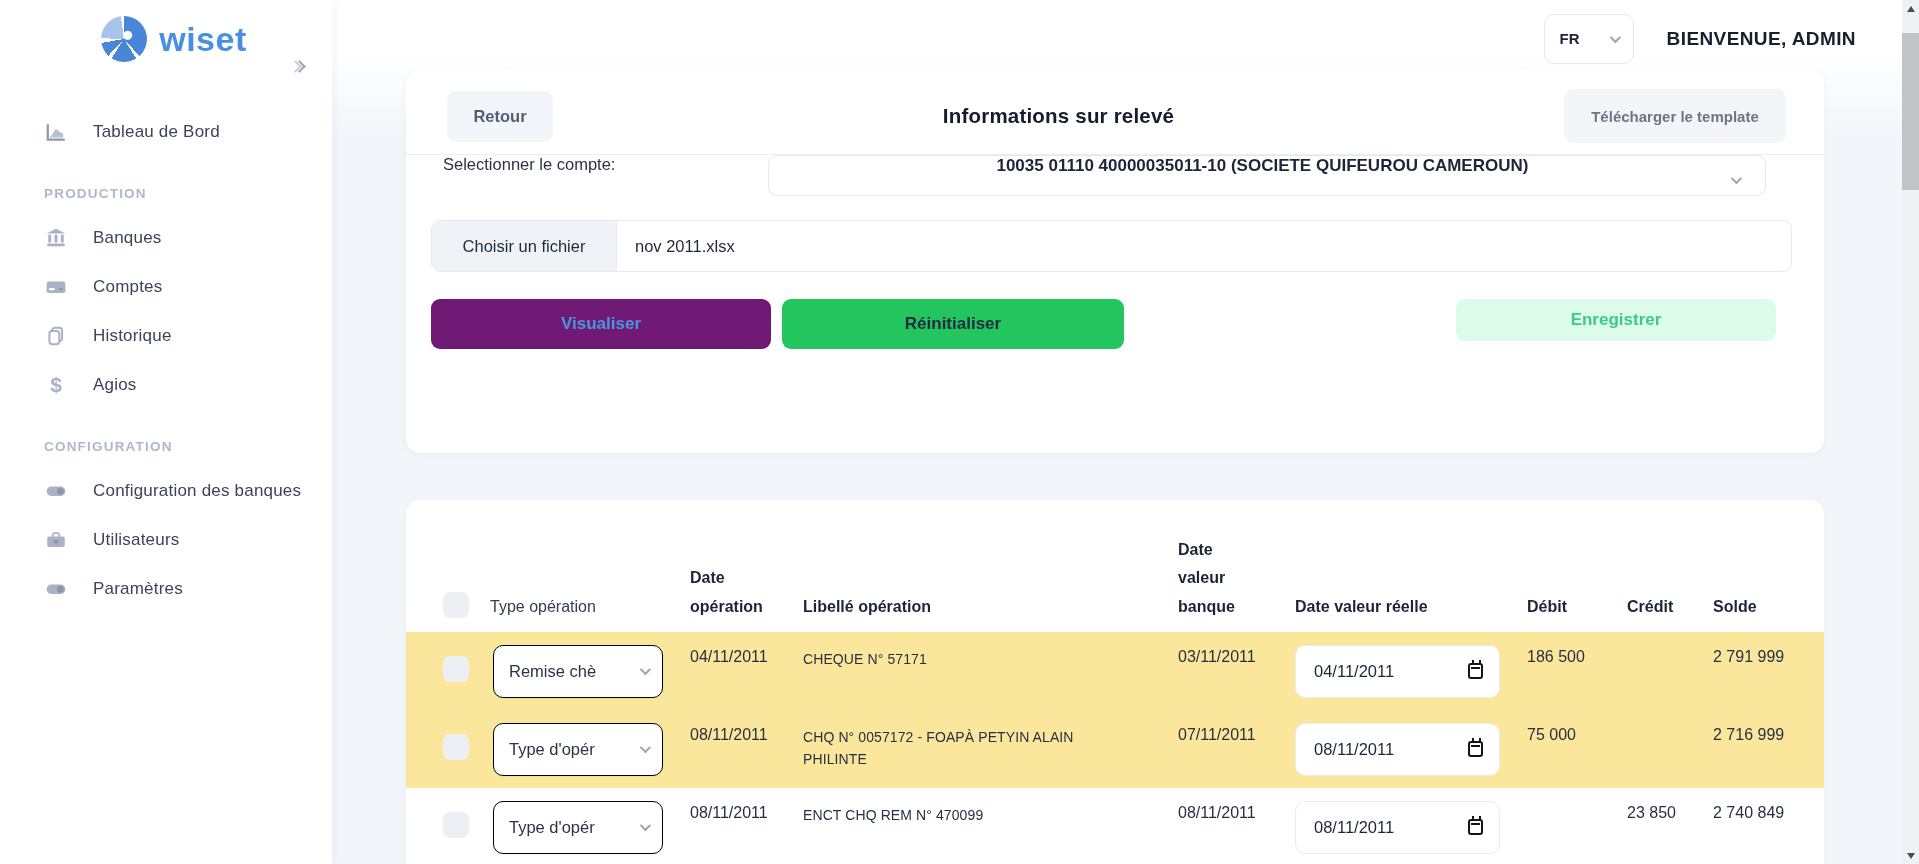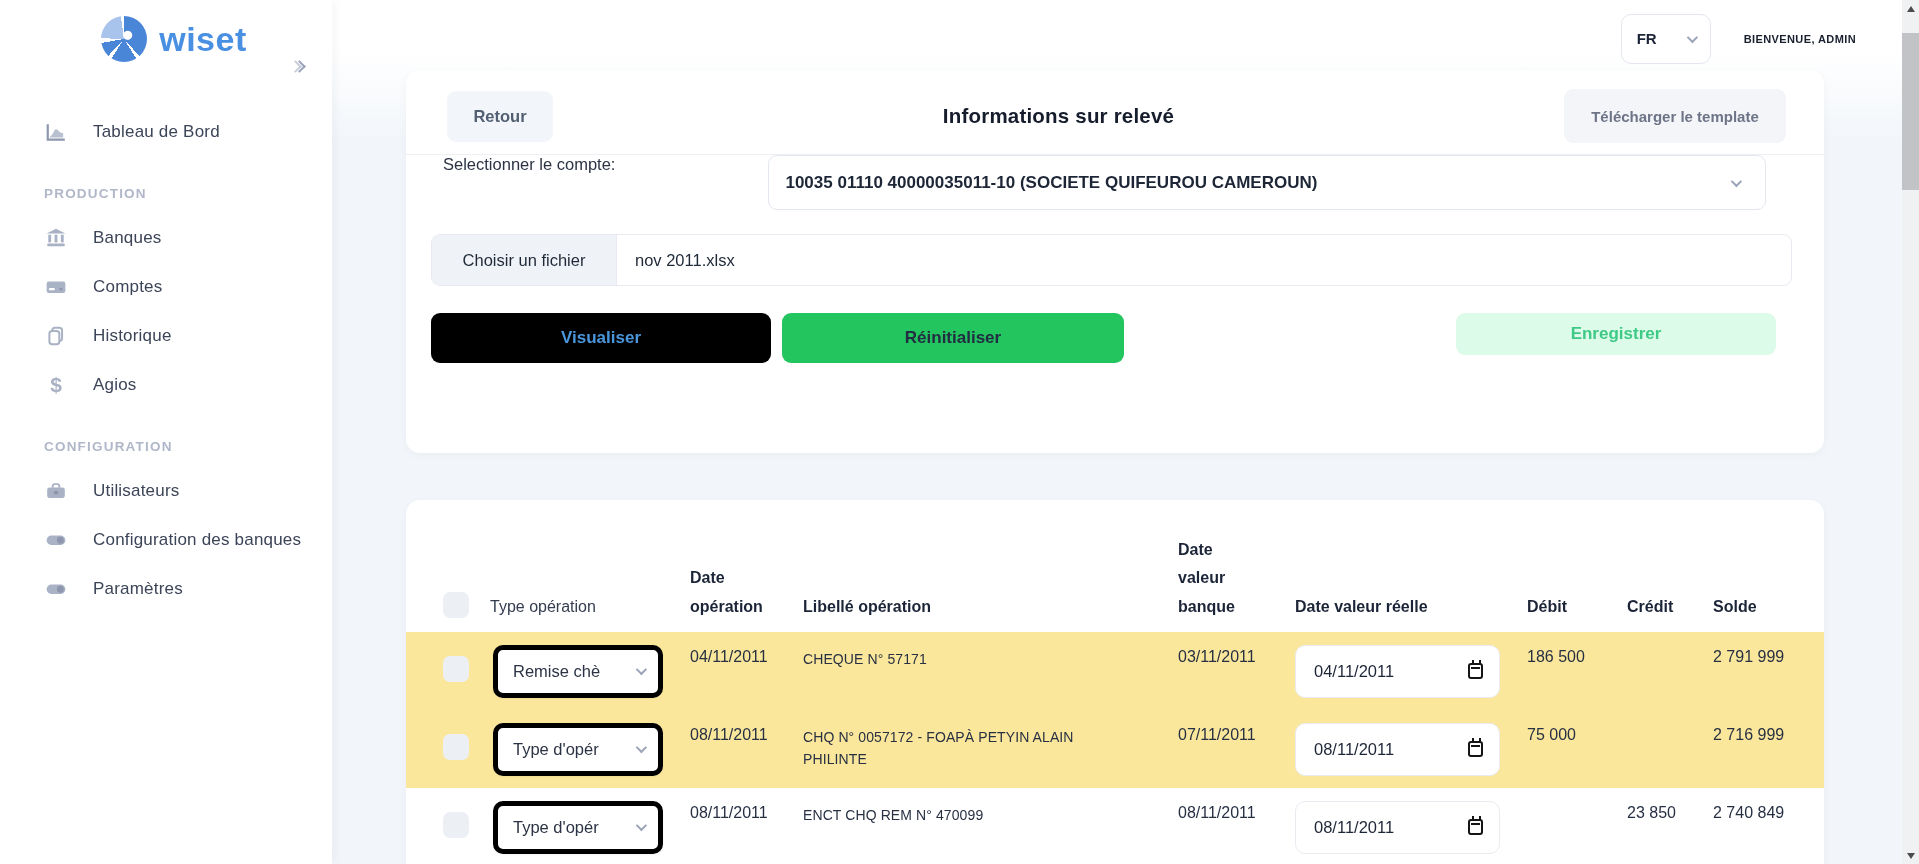--- a/index.html
+++ b/index.html
@@ -36,21 +36,21 @@
 
   
   .main { flex:1; height:100%; overflow:hidden;
     background:linear-gradient(180deg,#ffffff 0px,#ffffff 52px,#f2f6fa 140px); }
   .topbar { height:64px; display:flex; align-items:center; justify-content:flex-end;
     padding:13px 63px 0 0; }
   .lang-btn { display:flex; align-items:center; gap:30px; height:50px; width:90px;
     justify-content:center; background:#fff; border:1px solid #e4e7ee; border-radius:10px;
     font-size:15px; font-weight:700; color:#1b2336; cursor:pointer;
     font-family:"Liberation Sans",sans-serif; }
-  .welcome { margin-left:33px; font-size:11px; font-weight:700; color:#18202f;
+  .welcome { margin-left:33px; font-size:19px; font-weight:700; color:#18202f;
     letter-spacing:.4px; }
 
   .card { width:1418px; margin-left:74px; background:#fff; border-radius:14px;
     box-shadow:0 2px 8px rgba(20,30,60,.04); }
   .card1 { margin-top:6px; height:383px; }
   .card2 { margin-top:47px; height:500px; overflow:hidden; }
 
   .card-head { height:85px; display:flex; align-items:center;
     padding:8px 38px 0 41px; border-bottom:1px solid #edeff4; }
   button { font-family:"Liberation Sans",sans-serif; border:none; cursor:pointer; }
@@ -58,56 +58,56 @@
   .btn.back { width:106px; height:51px; background:#f2f6fa; color:#525e72;
     font-size:16.5px; font-weight:600; }
   .page-title { flex:1; text-align:center; font-size:20.5px; font-weight:600;
     color:#151c2c; letter-spacing:.2px; }
   .btn.dl { width:222px; height:54px; background:#f3f5f9; color:#6e7487;
     font-size:15px; font-weight:600; }
 
   .acct-row { display:flex; padding-left:37px; }
   .acct-row label { font-size:16.5px; color:#2b3344; }
   .select { display:flex; align-items:center; background:#fff; cursor:pointer; }
-  .select.acct { margin-left:153px; width:998px; height:55px; border:1px solid #e3e7ee;
+  .select.acct { margin-left:153px; width:998px; height:41px; border:1px solid #e3e7ee;
     border-radius:9px; padding:0 26px 0 16px; font-size:17px; font-weight:600;
-    color:#1d2637; }
+    color:#1d2637;flex-direction:column; }
   .select .chev { margin-left:auto; }
 
   .file-row { margin-top:24px; margin-left:25px; width:1361px; height:52px;
     border:1px solid #e7eaf0; border-radius:9px; display:flex; align-items:center;
     overflow:hidden; cursor:pointer; background:#fff; }
   .file-btn { width:185px; height:100%; background:#eff3f8; border-right:1px solid #e7eaf0;
     display:flex; align-items:center; justify-content:center; font-size:16.5px;
     color:#1f2937; }
   .file-name { margin-left:18px; font-size:16.5px; color:#1f2937; }
 
   .actions { margin-top:27px; display:flex; padding:0 48px 0 25px; }
-  .btn.visualize { width:340px; height:50px; background:#000000; color:#4a96dc;
+  .btn.visualize { width:340px; height:50px; background:#701a75; color:#4a96dc;
     font-size:17px; font-weight:600; }
   .btn.reset { margin-left:11px; width:342px; height:50px; background:#22c55e;
     color:#222c42; font-size:17px; font-weight:600; }
   .btn.save { margin-left:auto; width:320px; height:42px; background:#dcfbe8;
     color:#3ec986; font-size:17px; font-weight:600; }
 
   
   .tgrid { display:grid; padding:0 34px 0 37px;
     grid-template-columns:47px 200px 113px 375px 117px 232px 100px 86px 77px; }
   .thead { height:132px; align-items:end; padding-bottom:10px; }
   .th { font-size:16px; font-weight:700; color:#1c2538; line-height:1.8; }
   .th.light { font-weight:400; color:#333c50; }
   .th.narrow { max-width:80px; }
   .checkbox { width:26px; height:26px; border-radius:7px; background:#ecf0f5;
     display:inline-block; cursor:pointer; }
   .trow { align-items:center; min-height:78px; }
   .trow.hl { background:#fbe79b; }
   .trow .cell { align-self:start; padding-top:16px; font-size:16px; color:#273043; }
   .trow .cell.libelle { font-size:14px; padding-right:48px; line-height:1.6;
     letter-spacing:.1px; }
-  .row-select { margin-left:3px; width:170px; height:53px; border:5px solid #000000;
+  .row-select { margin-left:3px; width:170px; height:53px; border:1px solid #000000;
     border-radius:10px; padding:0 14px 0 15px; font-size:16.5px; color:#2b3344;
     box-shadow:0 1px 2px rgba(20,30,60,.05); }
   .date-input { width:205px; height:53px; border:1px solid #e9ebf1; border-radius:10px;
     background:#fff; display:flex; align-items:center; padding:0 16px 0 18px;
     font-size:16.5px; color:#1d2637; cursor:text; }
   .cal { margin-left:auto; width:15px; height:16px; border:2px solid #151515;
     border-radius:3px; position:relative; }
   .cal::before { content:""; position:absolute; top:-5px; left:2px; width:2px; height:4px;
     background:#151515; box-shadow:7px 0 #151515; }
   .cal::after { content:""; position:absolute; left:1px; right:1px; top:2px; height:2px;
@@ -190,35 +190,35 @@
       <div class="side-item">
         <span class="sicon dollar">$</span>
         <span class="slabel">Agios</span>
       </div>
 
       <div class="side-section">CONFIGURATION</div>
 
       <div class="side-item">
         <span class="sicon">
           <svg width="22" height="22" viewBox="0 0 20 20">
+              <rect x="1.5" y="6" width="17" height="8.5" rx="4.25" fill="#aab2c5"></rect>
+              <circle cx="14" cy="10.2" r="3.1" fill="#8d96ac"></circle>
+            </svg>
+        </span>
+        <span class="slabel">Configuration des banques</span>
+      </div>
+      <div class="side-item">
+        <span class="sicon">
+          <svg width="22" height="22" viewBox="0 0 20 20">
               <path d="M7 7V5.5A1.8 1.8 0 018.8 3.7h2.4A1.8 1.8 0 0113 5.5V7" stroke="#aab2c5" fill="none" stroke-width="1.7"></path>
               <rect x="2" y="6.8" width="16" height="9.5" rx="2" fill="#aab2c5"></rect>
               <rect x="8" y="10" width="4" height="3.2" rx="1" fill="#8d96ac"></rect>
             </svg>
         </span>
         <span class="slabel">Utilisateurs</span>
-      </div>
-      <div class="side-item">
-        <span class="sicon">
-          <svg width="22" height="22" viewBox="0 0 20 20">
-              <rect x="1.5" y="6" width="17" height="8.5" rx="4.25" fill="#aab2c5"></rect>
-              <circle cx="14" cy="10.2" r="3.1" fill="#8d96ac"></circle>
-            </svg>
-        </span>
-        <span class="slabel">Configuration des banques</span>
       </div>
       <div class="side-item">
         <span class="sicon">
           <svg width="22" height="22" viewBox="0 0 20 20">
               <rect x="1.5" y="6" width="17" height="8.5" rx="4.25" fill="#aab2c5"></rect>
               <circle cx="14" cy="10.2" r="3.1" fill="#8d96ac"></circle>
             </svg>
         </span>
         <span class="slabel">Paramètres</span>
       </div>

